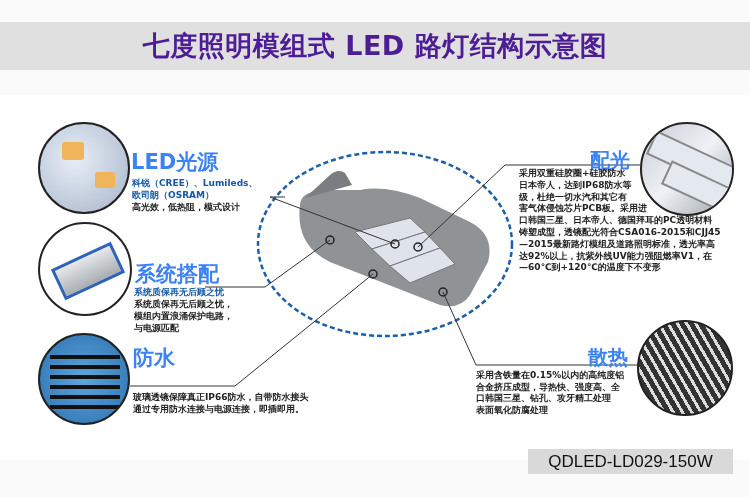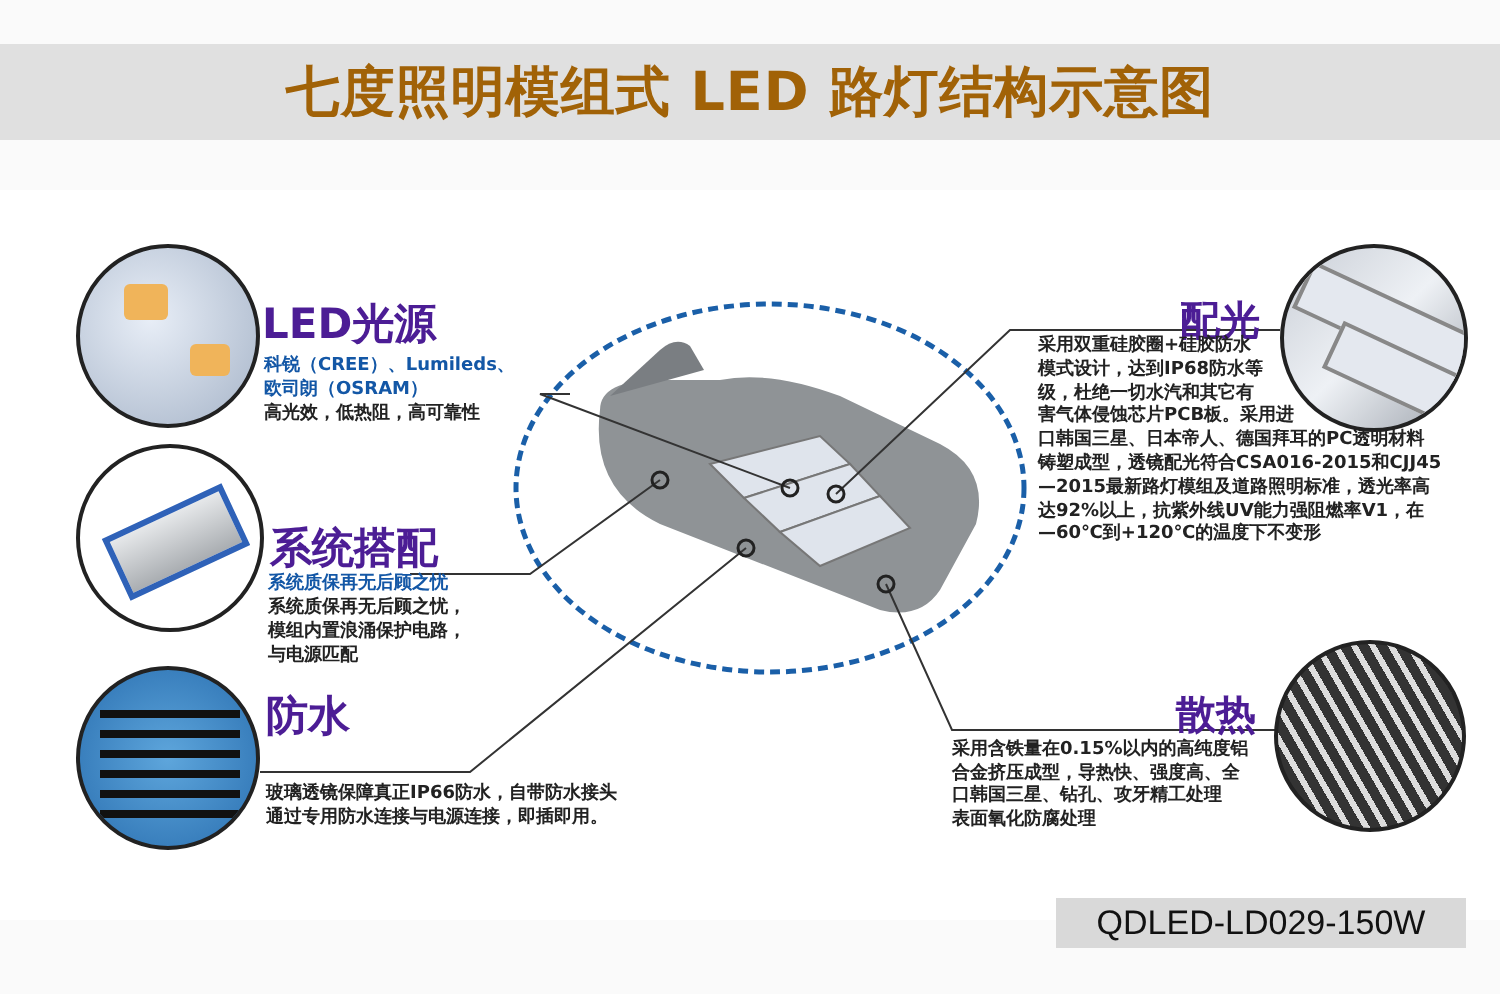--- a/index.html
+++ b/index.html
@@ -1,21 +1,21 @@
 <!DOCTYPE html>
 <html><head>
 <meta charset="utf-8">
 <style>
   html,body{margin:0;padding:0;}
   body{width:750px;height:497px;background:#fafafa;position:relative;overflow:hidden;font-family:"DejaVu Sans",sans-serif;}
   .title-band{position:absolute;left:0;top:22px;width:750px;height:48px;background:#e0e0e0;display:flex;align-items:center;justify-content:center;}
-  .title-band h1{margin:0;font-size:27px;font-weight:bold;color:#a16207;letter-spacing:0.5px;}
+  .title-band h1{margin:0;font-size:27px;font-weight:bold;color:#4c1d95;letter-spacing:0.5px;}
   .content{position:absolute;left:0;top:95px;width:750px;height:365px;background:#ffffff;}
   .circle{position:absolute;border-radius:50%;border:2px solid #222;overflow:hidden;box-sizing:border-box;}
-  .heading{position:absolute;color:#4c1d95;font-weight:bold;margin:0;}
+  .heading{position:absolute;color:#3b82f6;font-weight:bold;margin:0;}
   .sub{position:absolute;font-size:9px;line-height:12px;color:#222;font-weight:bold;}
   .sub .blue{color:#1357a6;}
   .model{position:absolute;left:528px;top:449px;width:205px;height:25px;background:#d9d9d9;display:flex;align-items:center;justify-content:center;font-family:"Liberation Sans",sans-serif;font-size:17px;color:#111;}
   svg.lines{position:absolute;left:0;top:0;}
 </style>
 </head>
 <body>
 
 <div class="title-band">
   <h1>七度照明模组式 LED 路灯结构示意图</h1>
@@ -49,21 +49,21 @@
 </svg>
 
 <div class="circle" style="left:38px;top:122px;width:92px;height:92px;background:radial-gradient(circle at 40% 40%,#e8eef7,#a6b4c8);">
   <div style="position:absolute;left:22px;top:18px;width:22px;height:18px;background:#f0b45a;border-radius:3px;"></div>
   <div style="position:absolute;left:55px;top:48px;width:20px;height:16px;background:#f0b45a;border-radius:3px;"></div>
 </div>
 <div class="heading" style="left:131px;top:148px;font-size:21px;">LED光源</div>
 <div class="sub" style="left:132px;top:177px;">
   <div class="blue">科锐（CREE）、Lumileds、</div>
   <div class="blue">欧司朗（OSRAM）</div>
-  <div>高光效，低热阻，高可靠性</div>
+  <div>高光效，低热阻，模式设计</div>
 </div>
 
 <div class="circle" style="left:38px;top:222px;width:94px;height:94px;background:#fff;">
   <div style="position:absolute;left:15px;top:30px;width:60px;height:28px;background:linear-gradient(#e6e8ea,#a9adb1);border:3px solid #2f62b8;transform:rotate(-25deg);"></div>
 </div>
 <div class="heading" style="left:135px;top:260px;font-size:21px;">系统搭配</div>
 <div class="sub" style="left:134px;top:286px;">
   <div class="blue">系统质保再无后顾之忧</div>
   <div>系统质保再无后顾之忧，</div>
   <div>模组内置浪涌保护电路，</div>
@@ -79,21 +79,21 @@
   <div>通过专用防水连接与电源连接，即插即用。</div>
 </div>
 
 <div class="circle" style="left:640px;top:122px;width:94px;height:94px;background:linear-gradient(135deg,#c9ced6,#eef1f5 50%,#9ea4ad);">
   <div style="position:absolute;left:5px;top:25px;width:90px;height:22px;background:#e4e8ef;border:2px solid #888;transform:rotate(25deg);"></div>
   <div style="position:absolute;left:20px;top:55px;width:90px;height:22px;background:#e4e8ef;border:2px solid #888;transform:rotate(25deg);"></div>
 </div>
 <div class="heading" style="left:590px;top:147px;font-size:20px;">配光</div>
 <div class="sub" style="left:519px;top:168px;line-height:11.8px;">
   <div>采用双重硅胶圈+硅胶防水</div>
-  <div>模式设计，达到IP68防水等</div>
+  <div>日本帝人，达到IP68防水等</div>
   <div>级，杜绝一切水汽和其它有</div>
   <div>害气体侵蚀芯片PCB板。采用进</div>
   <div>口韩国三星、日本帝人、德国拜耳的PC透明材料</div>
   <div>铸塑成型，透镜配光符合CSA016-2015和CJJ45</div>
   <div>—2015最新路灯模组及道路照明标准，透光率高</div>
   <div>达92%以上，抗紫外线UV能力强阻燃率V1，在</div>
   <div>—60℃到+120℃的温度下不变形</div>
 </div>
 
 <div class="circle" style="left:637px;top:320px;width:96px;height:96px;background:repeating-linear-gradient(60deg,#333 0 5px,#ddd 5px 8px);"></div>

